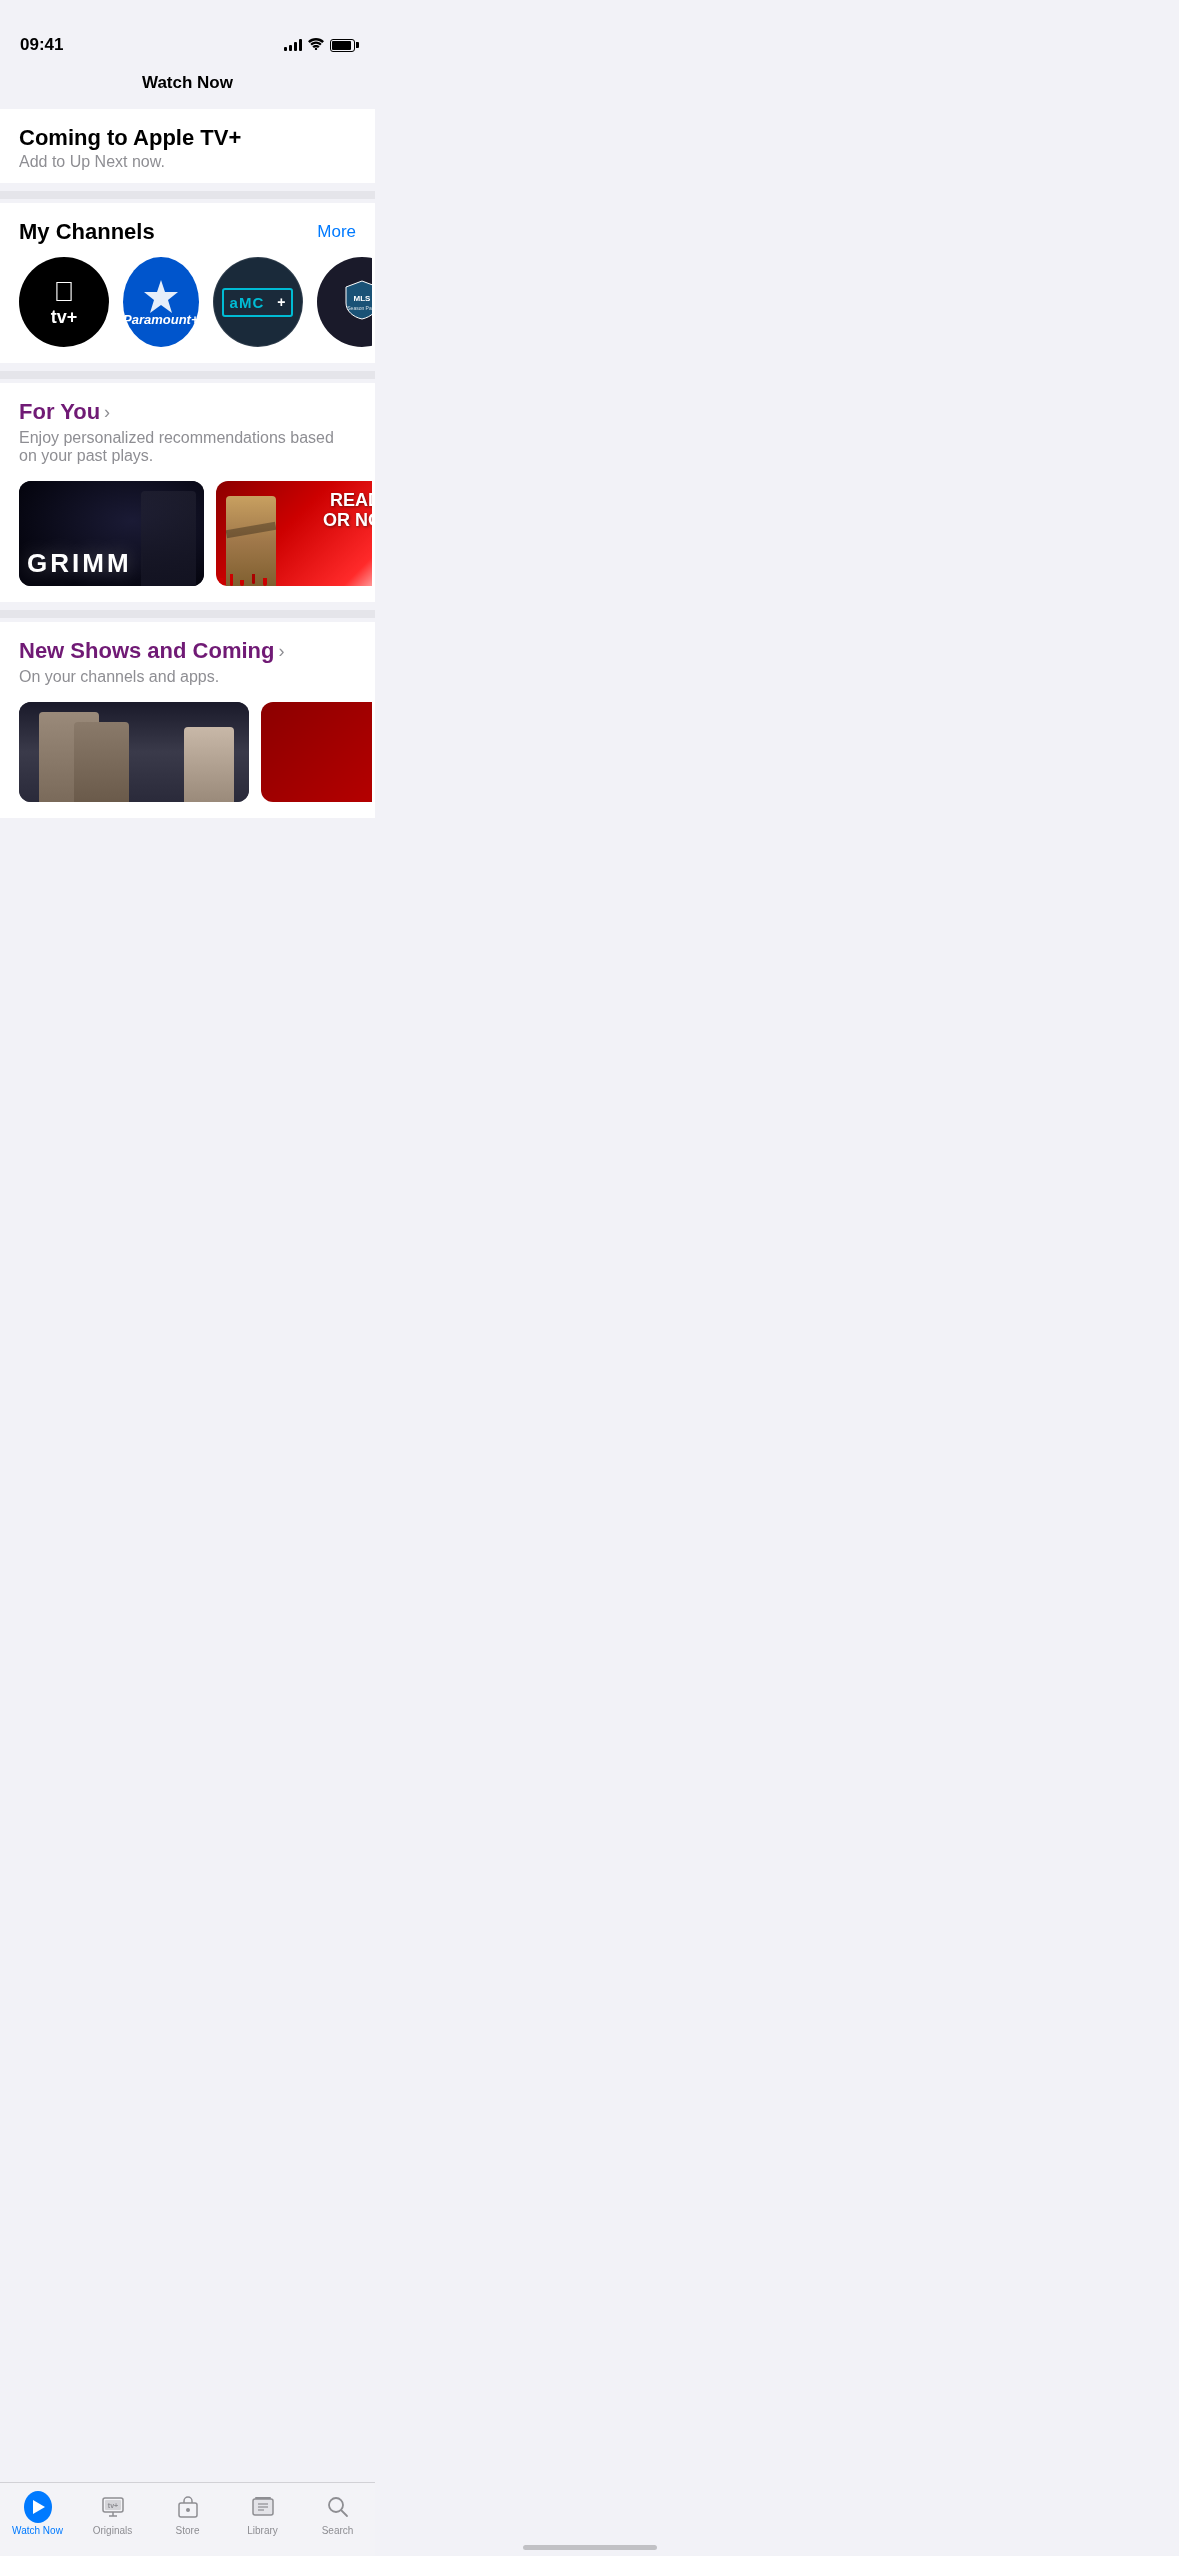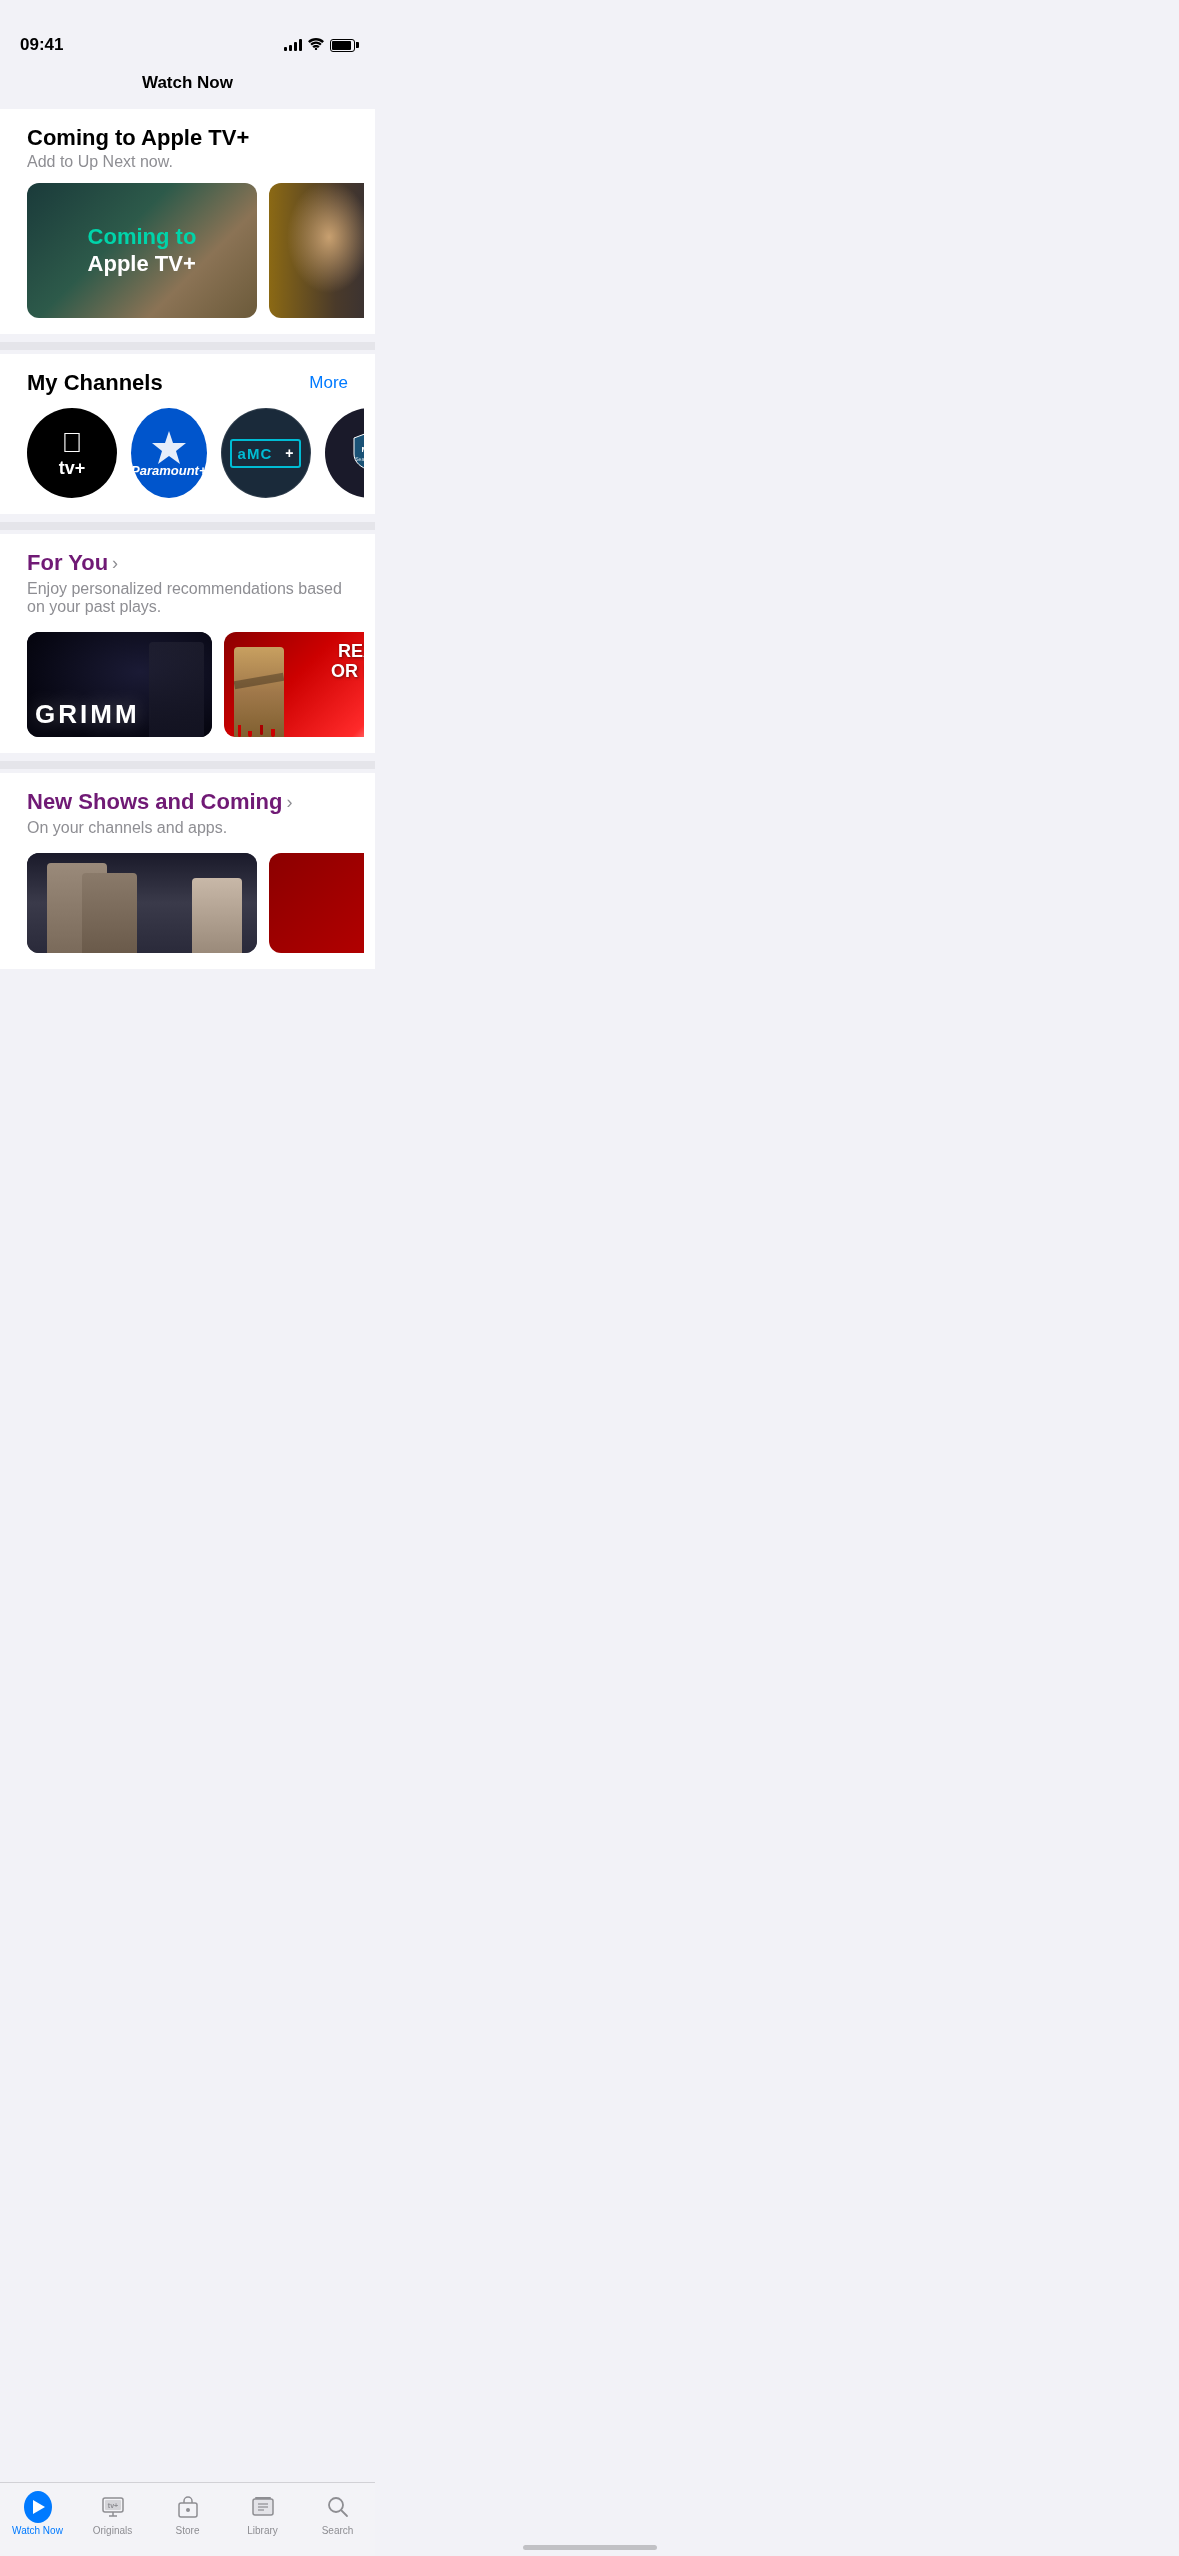--- a/index.html
+++ b/index.html
@@ -397,21 +397,21 @@
       border-radius: 50%;
       background: #0055cc;
       display: flex;
       align-items: center;
       justify-content: center;
       flex-direction: column;
     }
 
     .section-wrapper {
       background: #fff;
-      padding: 16px 11px 8px;
+      padding: 16px 3px 8px;
       margin-bottom: 8px;
     }
 
     .content-area {
       padding-bottom: 90px;
     }
   </style>
 </head>
 <body>
 
@@ -439,38 +439,20 @@
 </div>
 
 <div class="page-title">Watch Now</div>
 
 <div class="content-area">
 
   <div class="section-wrapper">
     <div class="section-header">
       <div class="section-title">Coming to Apple TV+</div>
       <div class="section-subtitle">Add to Up Next now.</div>
-    </div>
-    <div class="scroll-row">
-
-      <div class="coming-card">
-        <div class="coming-card-main" style="width:230px; height:135px;">
-          <div class="coming-card-text">
-            <div class="line1">Coming to</div>
-            <div class="line2">Apple TV+</div>
-          </div>
-        </div>
-      </div>
-
-      <div class="coming-card">
-        <div class="coming-card-secondary" style="width:200px; height:135px;">
-          <div class="face-overlay"></div>
-
-        </div>
-      </div>
     </div>
   </div>
 
   <div class="separator"></div>
 
   <div class="section-wrapper">
     <div class="section-title-row">
       <div class="section-title">My Channels</div>
       <div class="more-link">More</div>
     </div>

